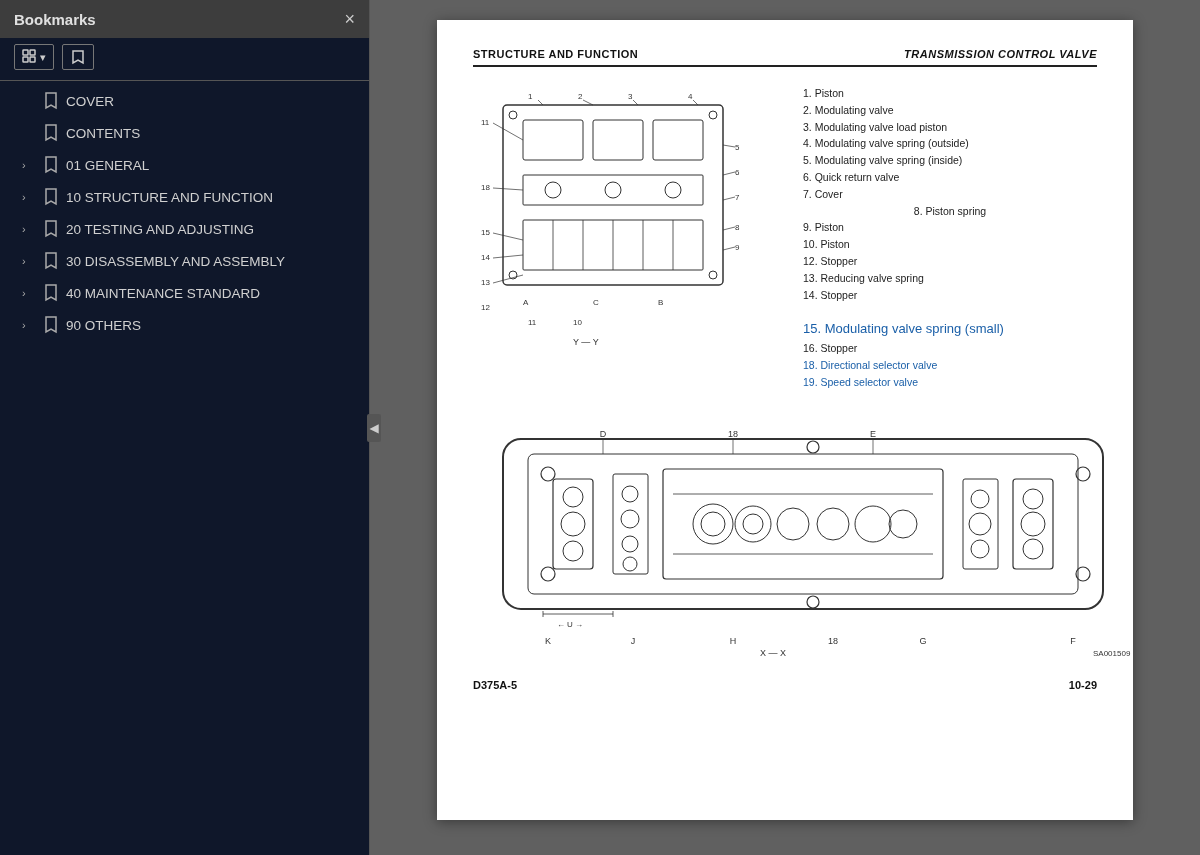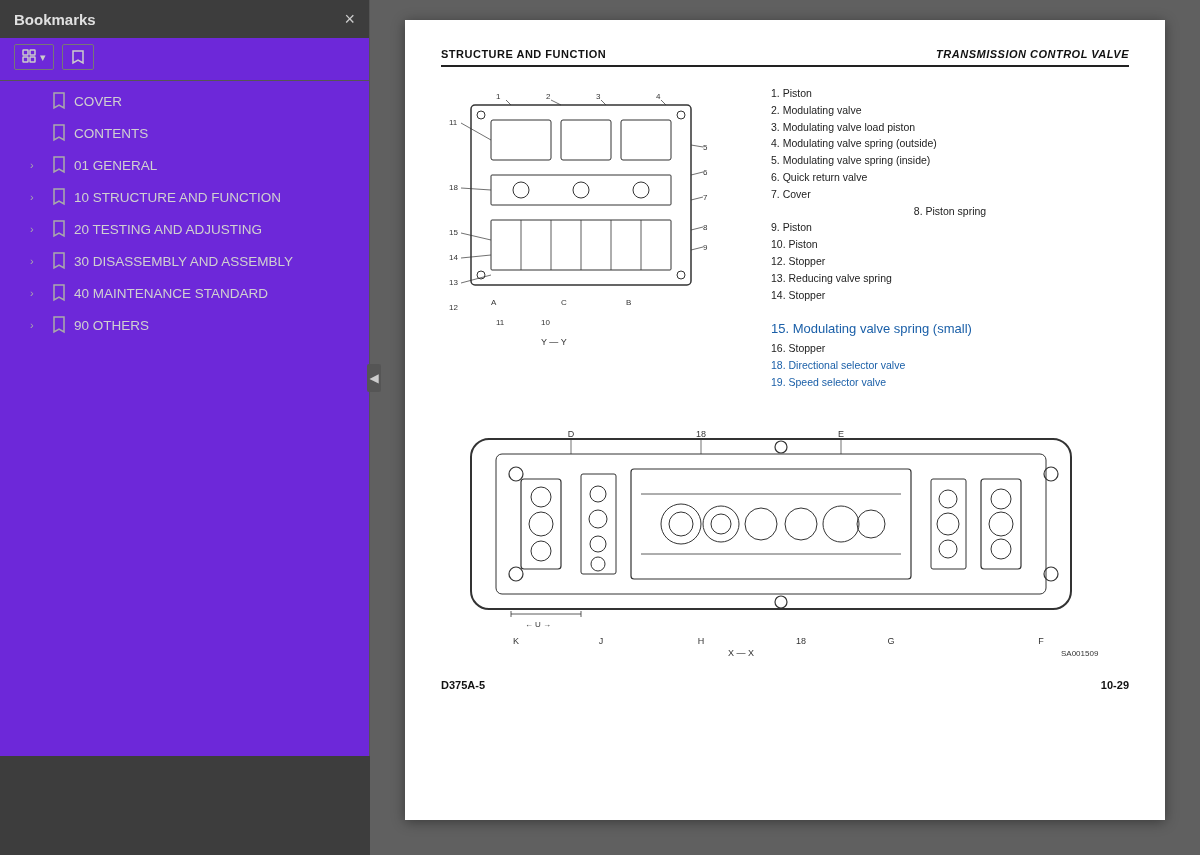--- a/index.html
+++ b/index.html
@@ -9,24 +9,24 @@
       display: flex;
       font-family: Arial, sans-serif;
       overflow: hidden;
       background: #3d3d3d;
     }
 
     
     #sidebar {
       width: 370px;
       min-width: 370px;
-      background: #6d28d9;
+      background: #0f172a;
       display: flex;
       flex-direction: column;
-      height: 756px;
+      height: 855px;
       border-right: 1px solid #555;
       position: relative;
     }
 
     #sidebar-header {
       display: flex;
       justify-content: space-between;
       align-items: center;
       padding: 10px 14px;
       background: #3d3d3d;
@@ -69,21 +69,21 @@
     }
 
     .toolbar-btn svg {
       width: 16px;
       height: 16px;
     }
 
     #bookmarks-list {
       flex: 1;
       overflow-y: auto;
-      padding: 4px 16px;
+      padding: 4px 8px;
     }
 
     .bookmark-item {
       display: flex;
       align-items: center;
       padding: 7px 14px;
       color: #d0d0d0;
       font-size: 13.5px;
       cursor: pointer;
       gap: 8px;
@@ -123,21 +123,21 @@
       background: #606060;
       display: flex;
       align-items: flex-start;
       justify-content: center;
       overflow-y: auto;
       padding: 20px;
     }
 
     #page-container {
       background: white;
-      width: 760px;
+      width: 696px;
       min-height: 800px;
       padding: 28px 36px 30px 36px;
       box-shadow: 0 2px 12px rgba(0,0,0,0.4);
       position: relative;
     }
 
     #page-header {
       display: flex;
       justify-content: space-between;
       align-items: flex-end;

